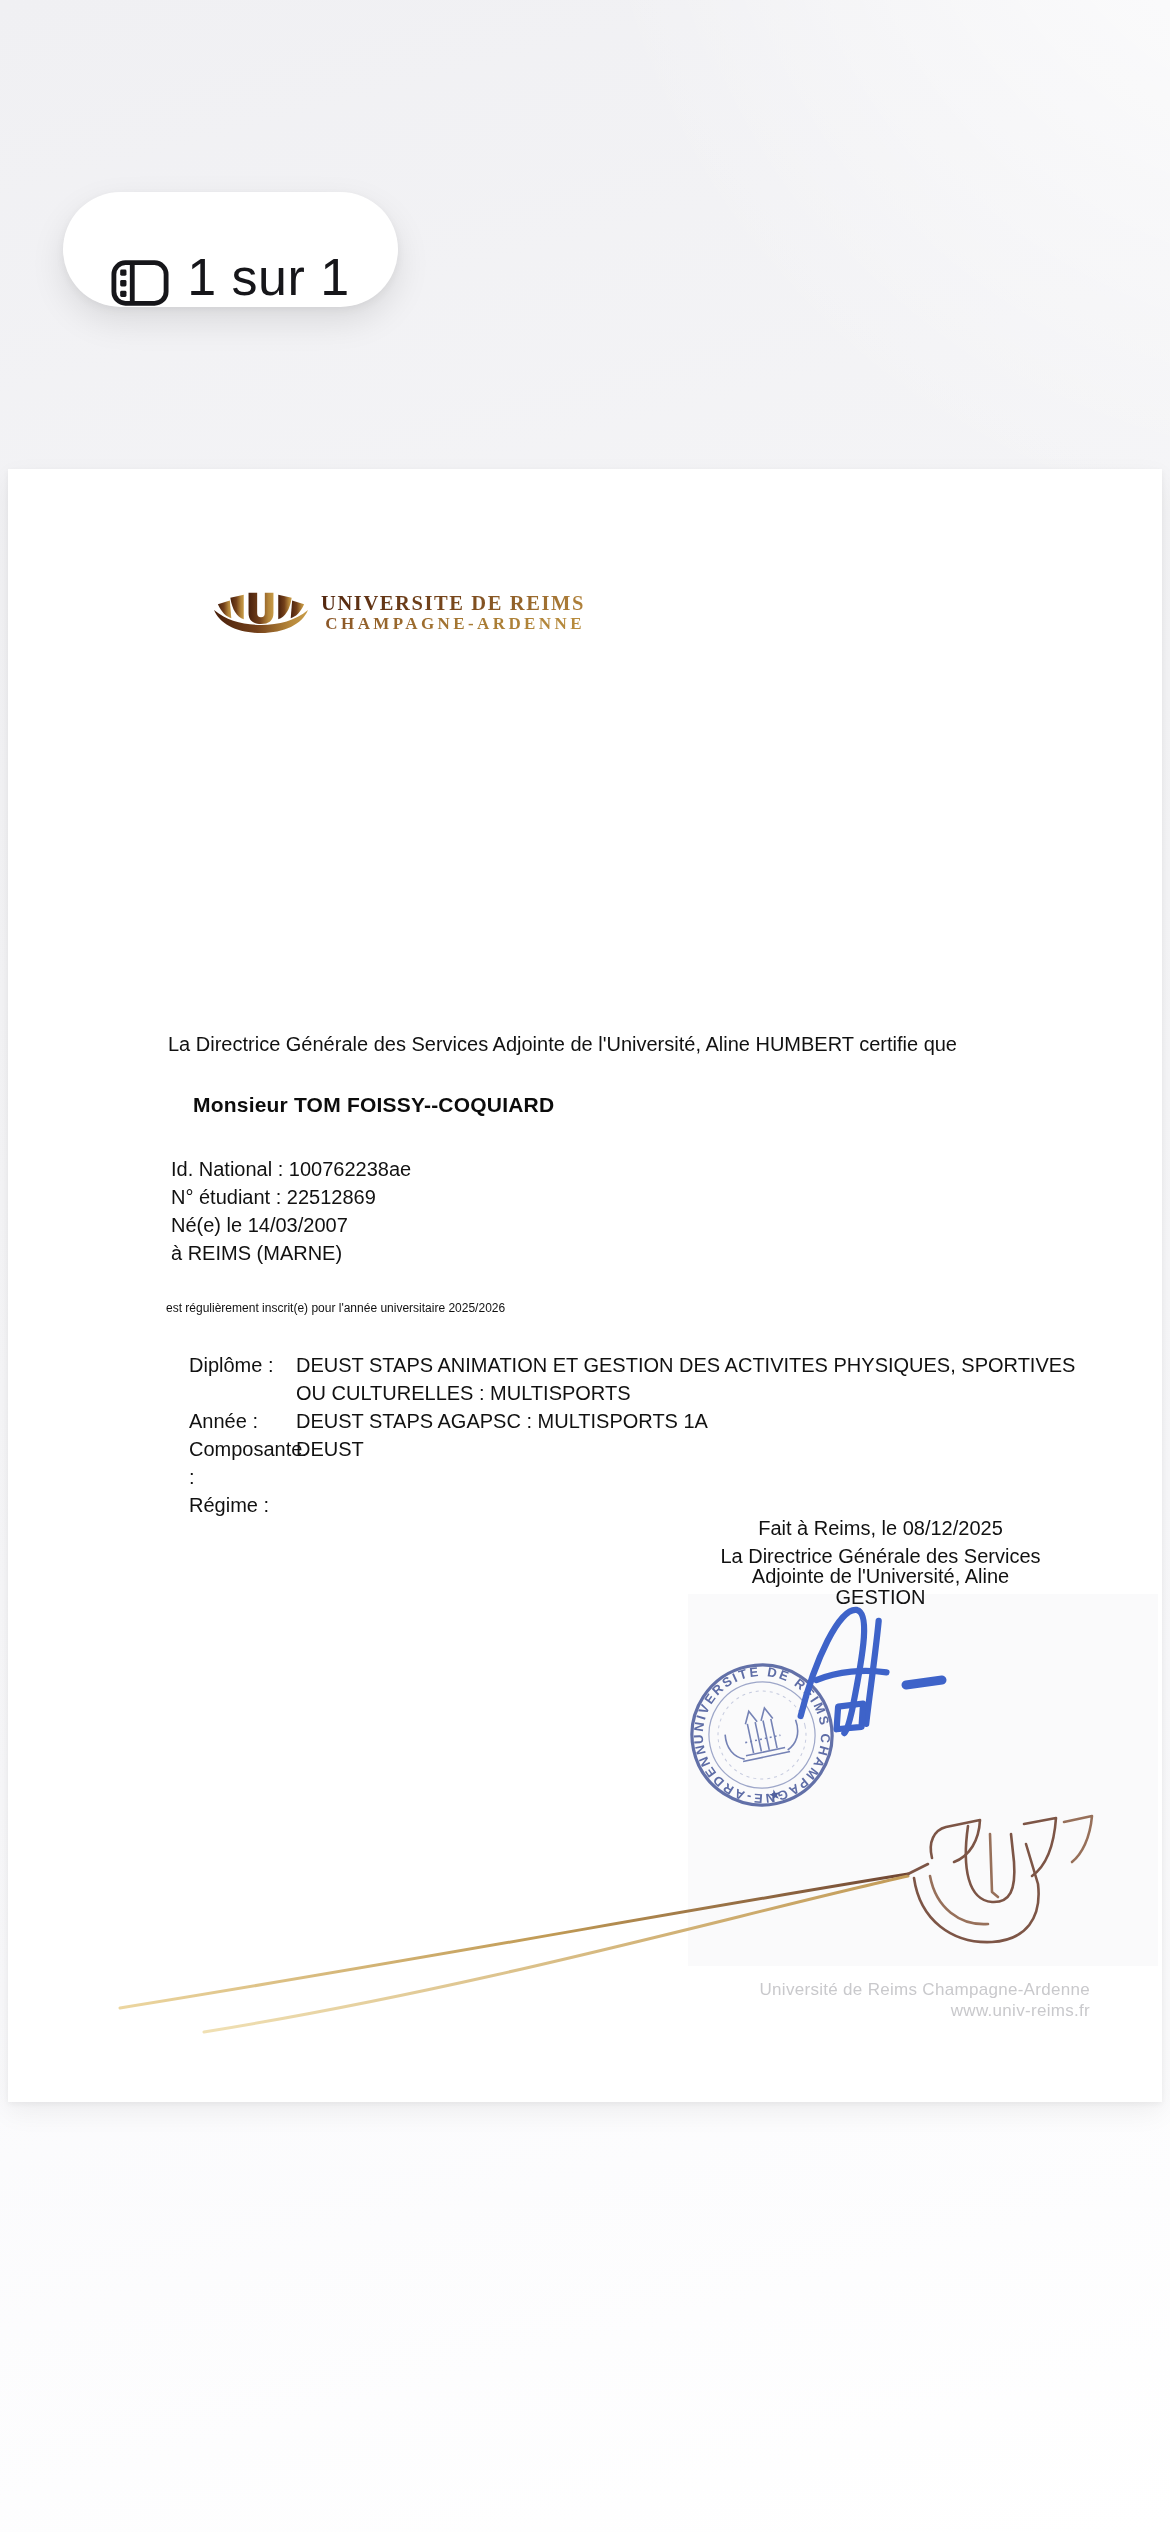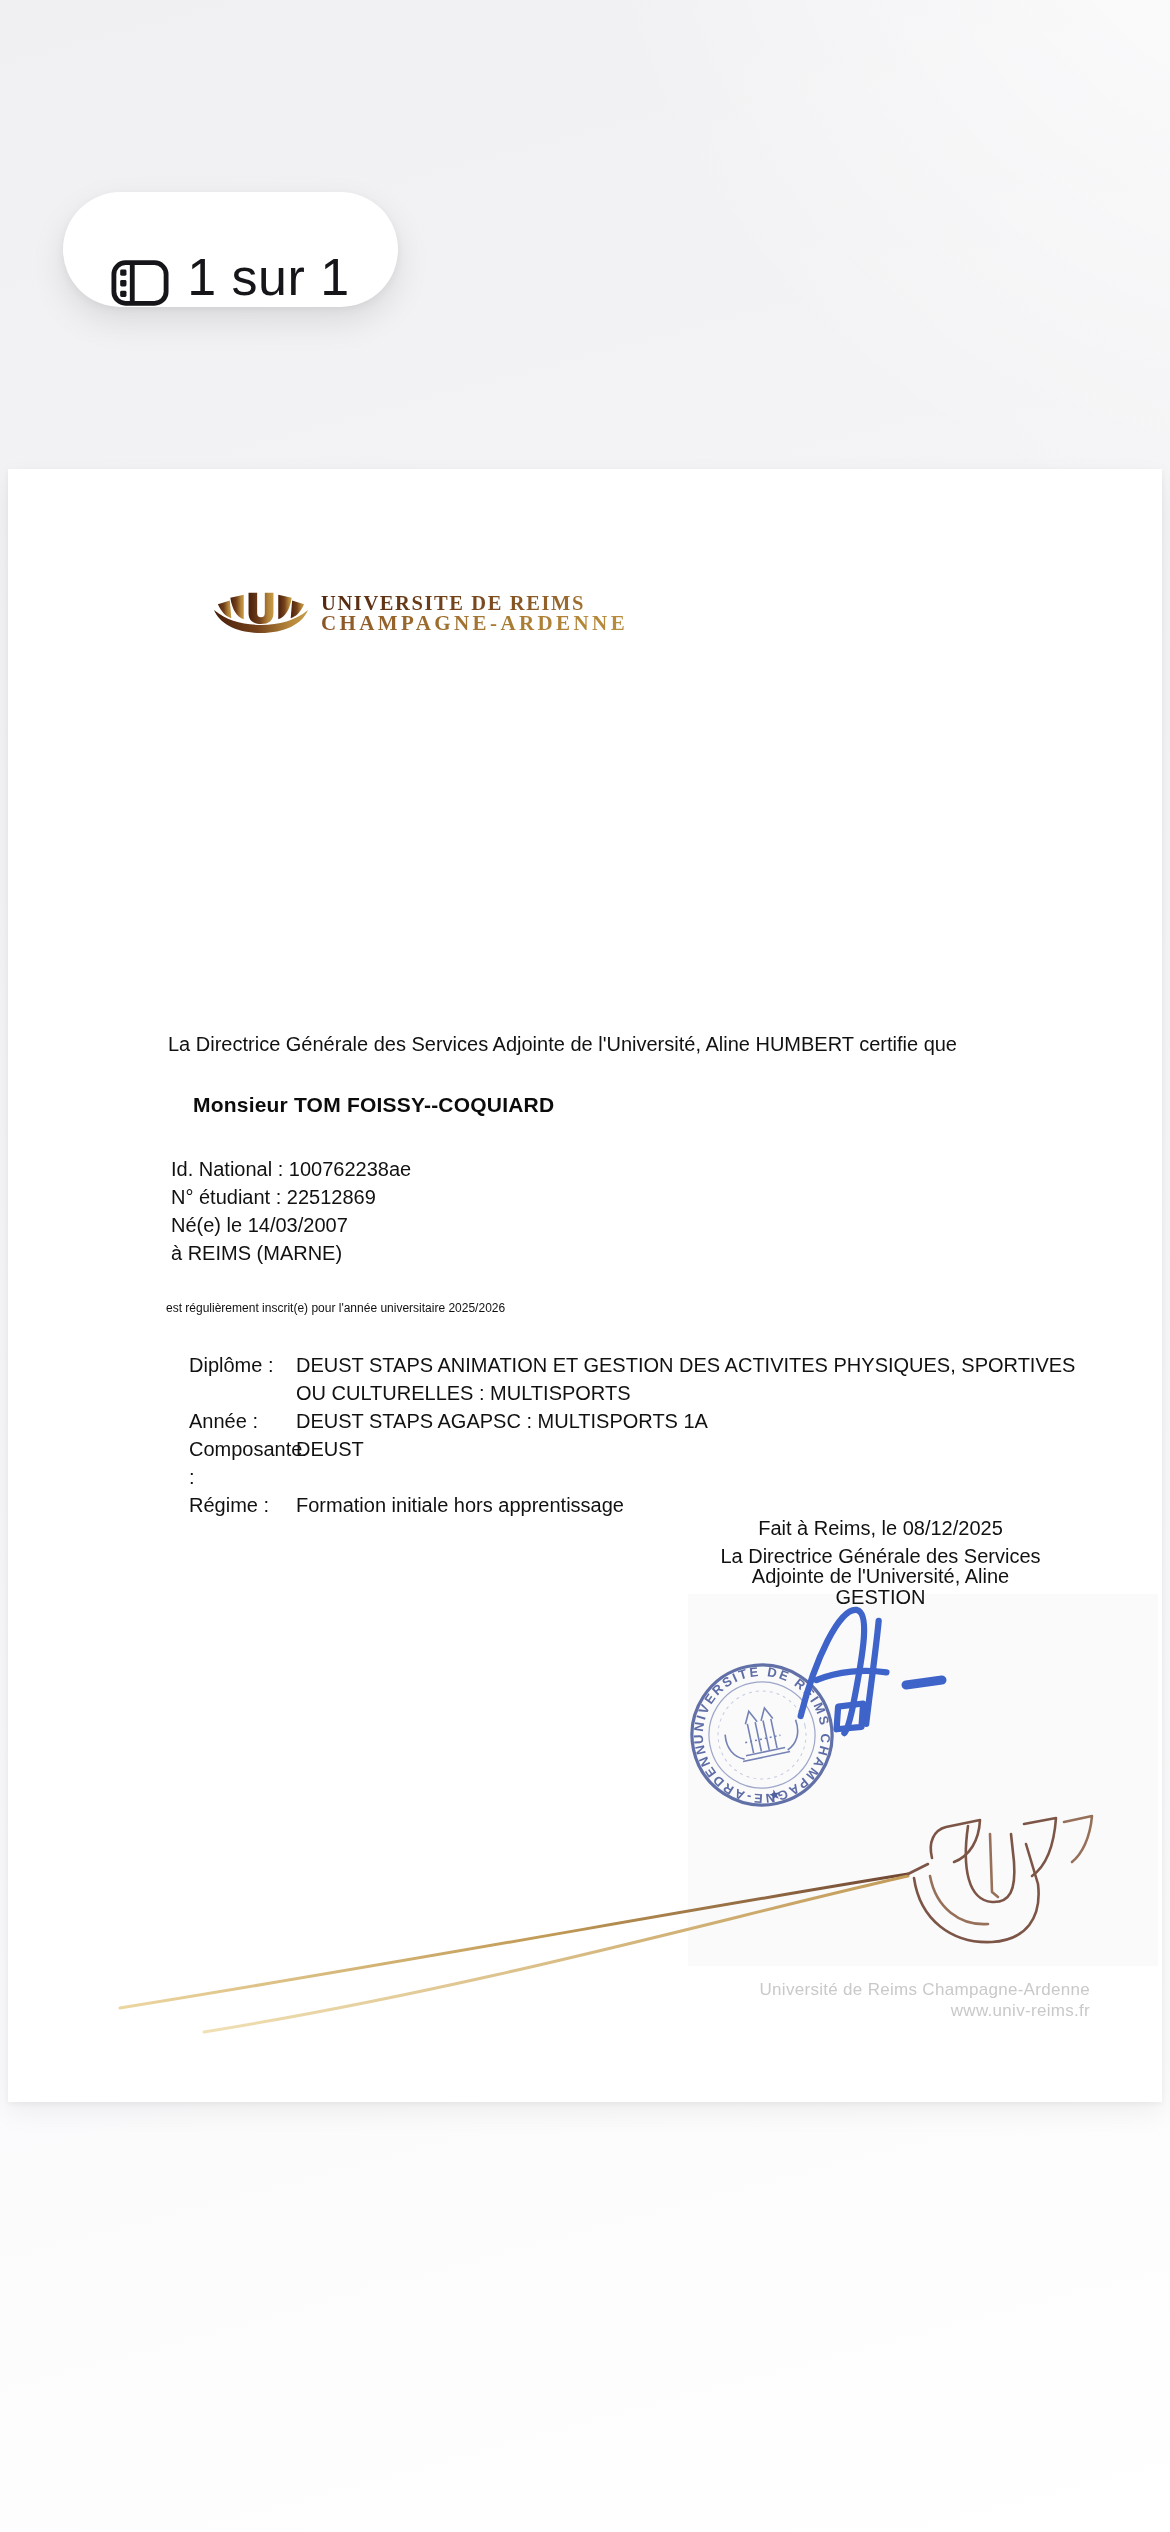--- a/index.html
+++ b/index.html
@@ -26,21 +26,21 @@
   .logo{left:205px;top:120px;display:flex;align-items:center;gap:12px;position:absolute;}
   .logo svg{position:static;}
   .logo-text{position:static;font-family:"Liberation Serif","DejaVu Serif",serif;font-weight:700;}
   .logo-text div{position:static;}
   .logo-l1{
     font-size:20.5px;letter-spacing:1.6px;line-height:22px;
     background:linear-gradient(90deg,#53270f 0%,#7c4b1e 55%,#b1823a 100%);
     -webkit-background-clip:text;background-clip:text;color:transparent;
   }
   .logo-l2{
-    font-size:21px;letter-spacing:3.4px;line-height:19px;
+    font-size:17px;letter-spacing:3.4px;line-height:19px;
     background:linear-gradient(90deg,#8a5526 0%,#a87b33 60%,#b98d3e 100%);
     -webkit-background-clip:text;background-clip:text;color:transparent;text-align:right;
   }
   .title{left:54px;top:372px;width:1100px;text-align:center;font-size:33px;font-weight:700;
          line-height:43px;color:#0c0c0c;letter-spacing:.2px;}
   .title div{position:static;}
   .intro{left:160px;top:564px;font-size:20px;color:#111;}
   .student{left:185px;top:624px;font-size:21px;font-weight:700;color:#0c0c0c;letter-spacing:.2px;}
   .identity{left:163px;top:686px;font-size:20px;line-height:28px;color:#111;}
   .identity div{position:static;}
@@ -115,21 +115,20 @@
     <div class="enroll">est régulièrement inscrit(e) pour l'année universitaire 2025/2026</div>
 
     <div class="fields">
       <div>Diplôme :</div>
       <div>DEUST STAPS ANIMATION ET GESTION DES ACTIVITES PHYSIQUES, SPORTIVES OU CULTURELLES : MULTISPORTS</div>
       <div>Année :</div>
       <div>DEUST STAPS AGAPSC : MULTISPORTS 1A</div>
       <div>Composante :</div>
       <div>DEUST</div>
       <div>Régime :</div>
-      <div>Formation initiale hors apprentissage</div>
     </div>
 
     <div class="sigblock">
       <div class="sig-place">Fait à Reims, le 08/12/2025</div>
       <div>La Directrice Générale des Services</div>
       <div>Adjointe de l'Université, Aline</div>
       <div>GESTION</div>
     </div>
 
     <div class="scan-bg"></div>

